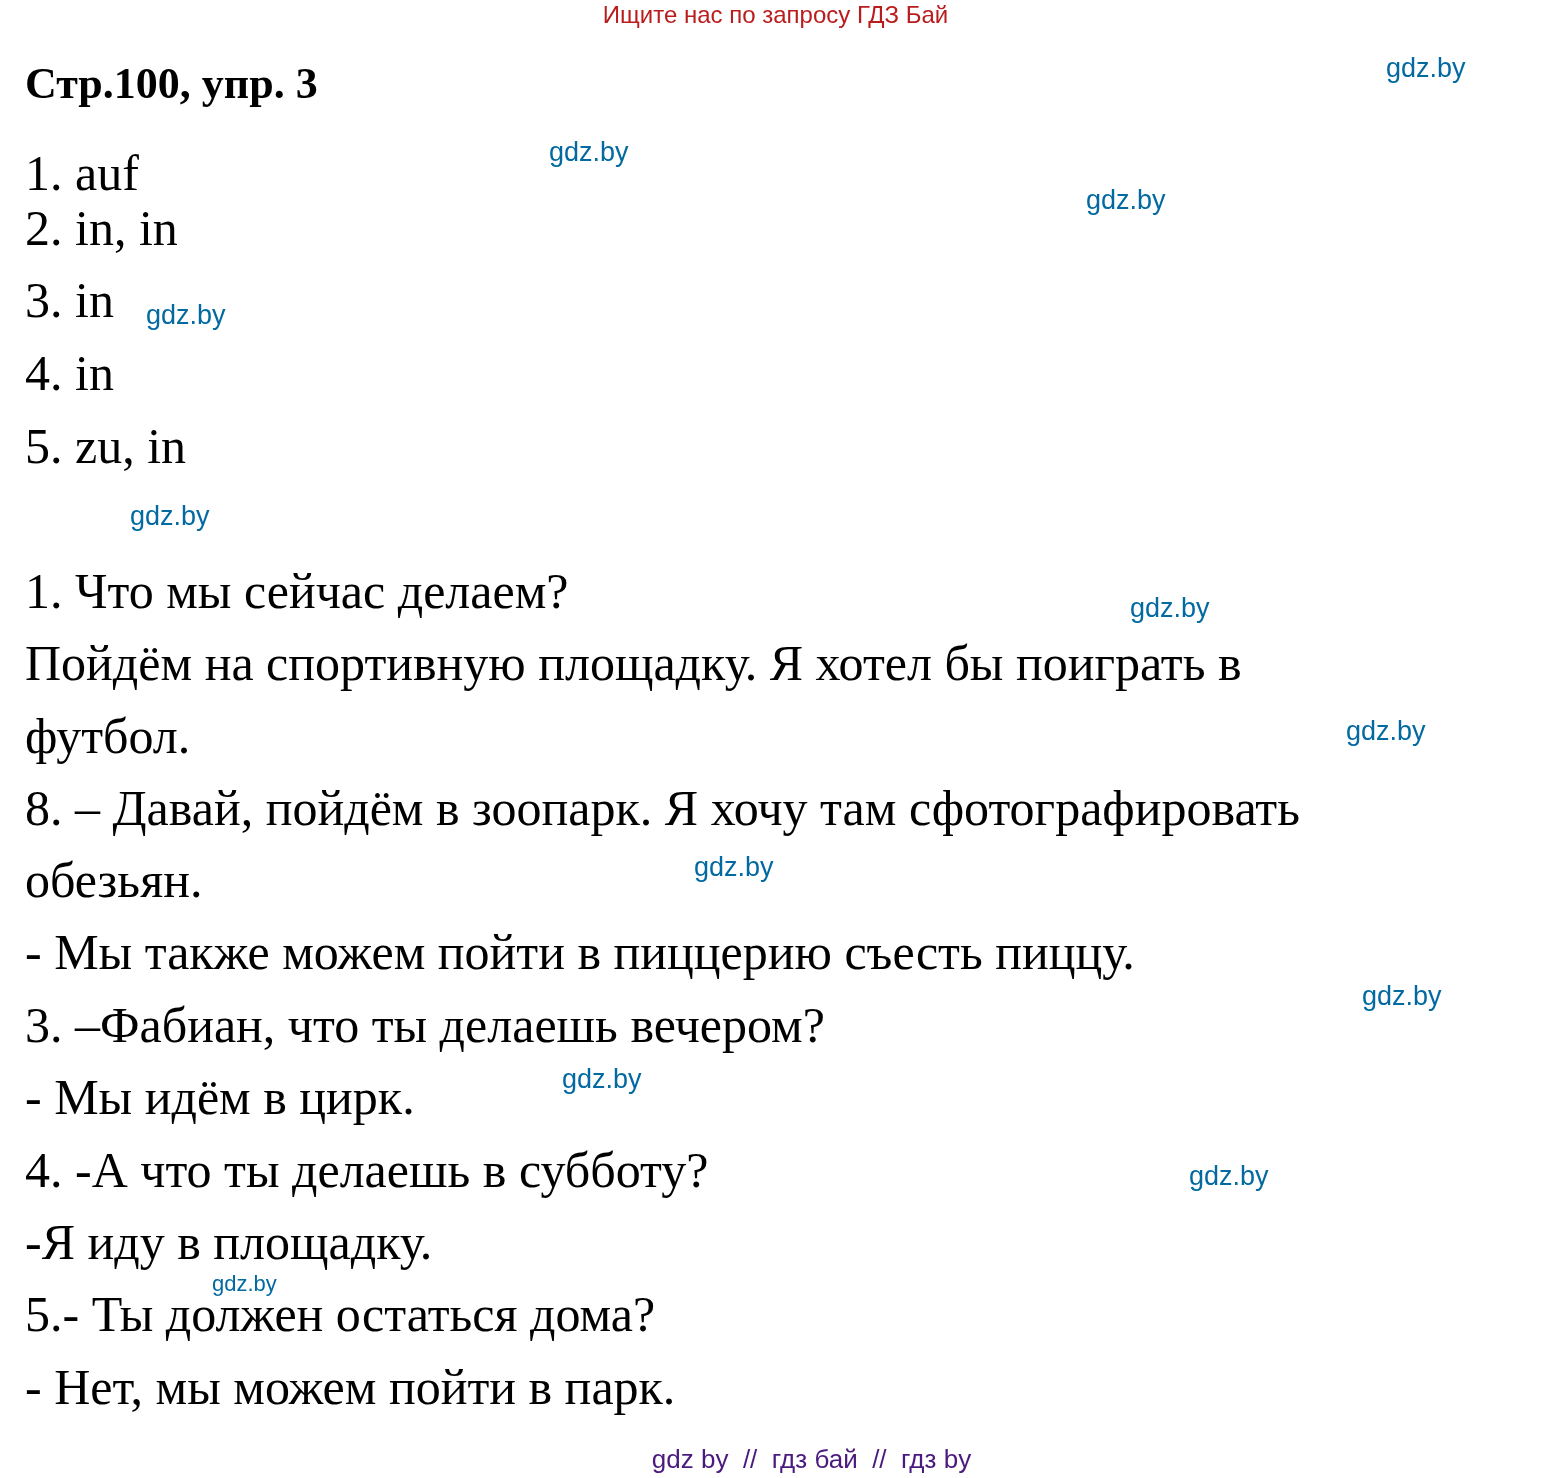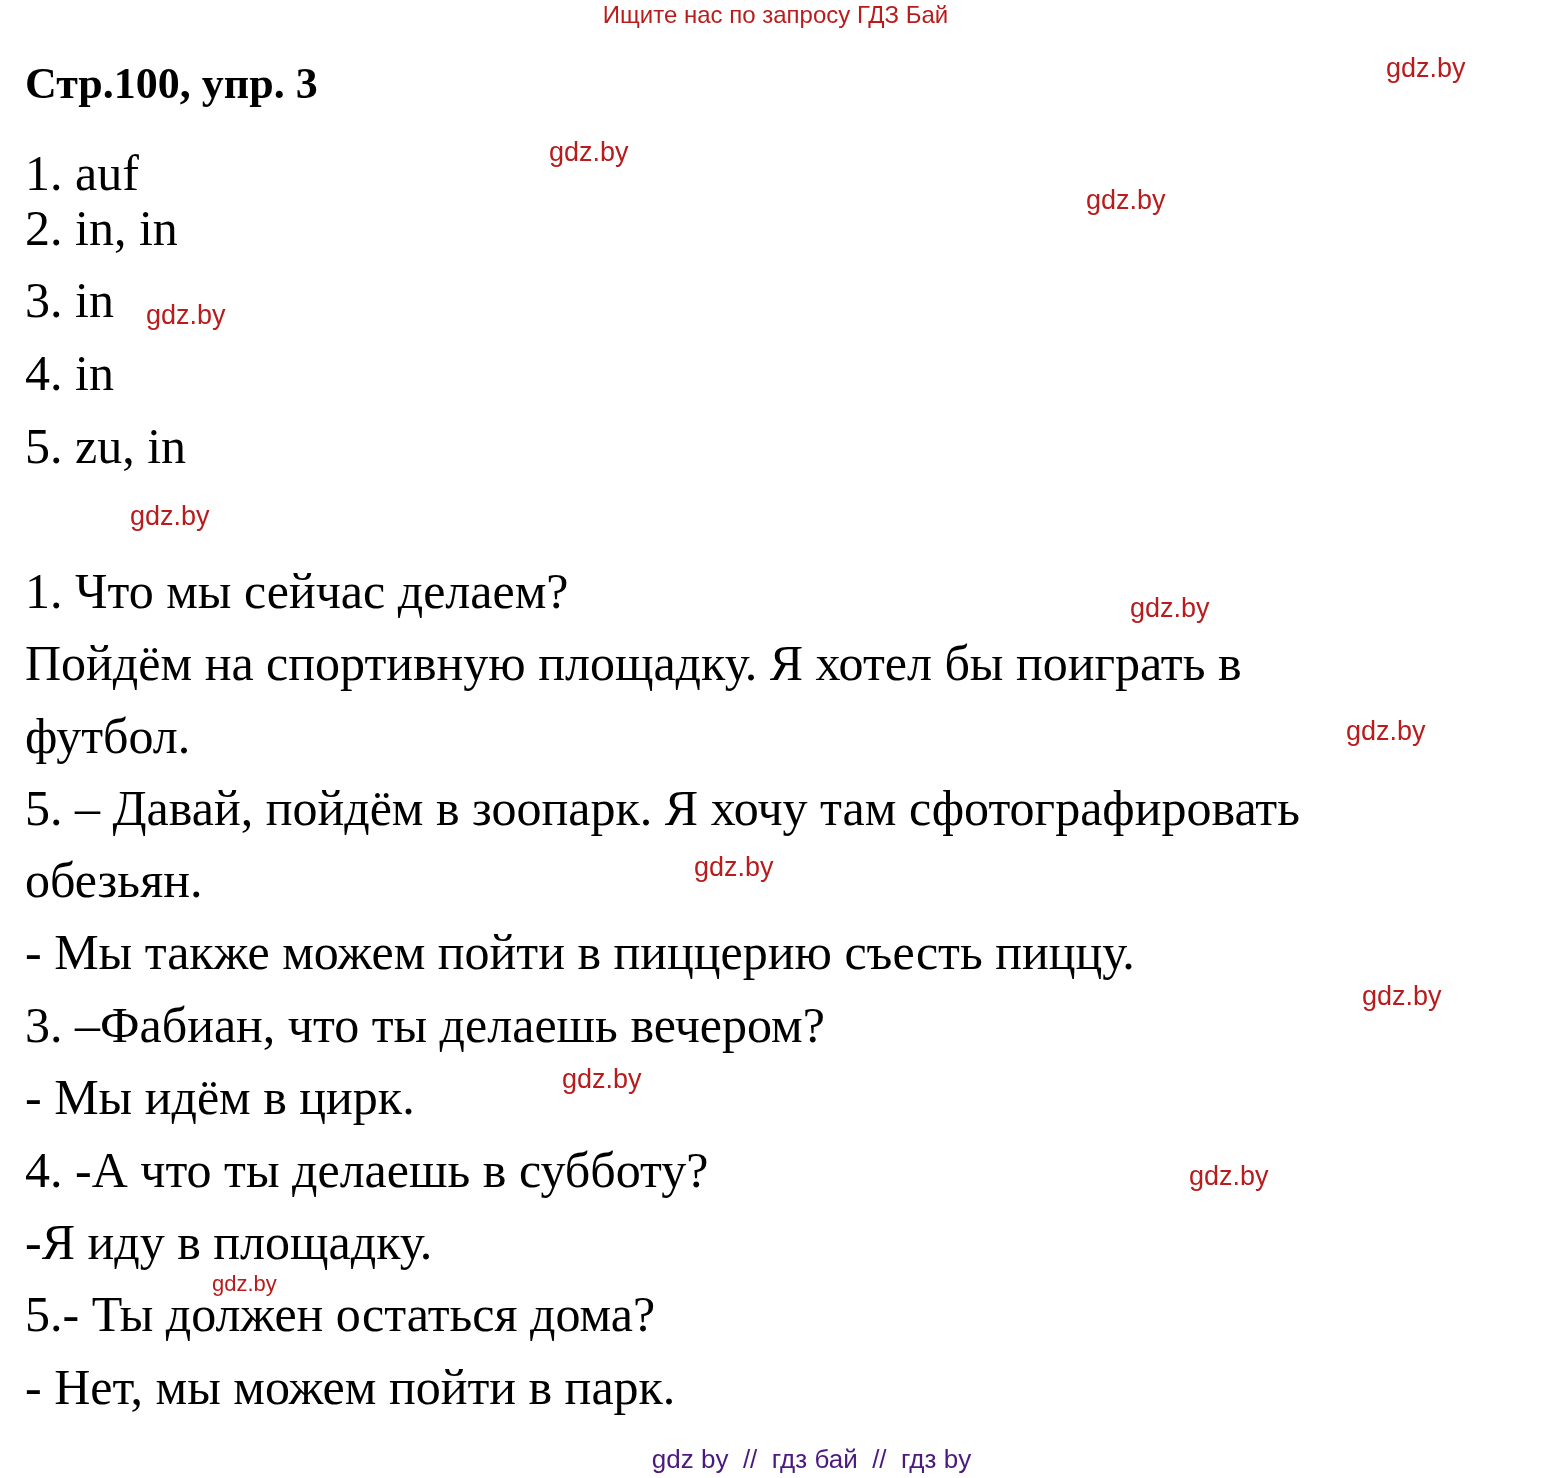--- a/index.html
+++ b/index.html
@@ -15,21 +15,21 @@
     }
     .title {
       position: absolute; left: 25px; top: 52px;
       font-size: 44px; font-weight: bold; line-height: 64px; white-space: nowrap;
     }
     .line {
       position: absolute; left: 25px; font-size: 50px; line-height: 60px; white-space: nowrap;
     }
     .wm {
       position: absolute; font-family: "Liberation Sans", sans-serif; font-size: 27px;
-      line-height: 32px; color: #b91c1c; white-space: nowrap;
+      line-height: 32px; color: #0369a1; white-space: nowrap;
     }
     .footer {
       position: absolute; top: 1443px; left: 0; width: 1551px; text-align: center;
       font-family: "Liberation Sans", sans-serif; font-size: 26px; line-height: 32px;
       color: #4a1a7e; white-space: pre; padding-left: 36px;
     }
   </style>
 </head>
 <body>
 
@@ -42,21 +42,21 @@
   <div class="line" style="top:198px">2. in, in</div>
   <div class="line" style="top:270px">3. in</div>
   <div class="line" style="top:343px">4. in</div>
   <div class="line" style="top:416px">5. zu, in</div>
 </div>
 
 <div>
   <div class="line" style="top:561px">1. Что мы сейчас делаем?</div>
   <div class="line" style="top:633px">Пойдём на спортивную площадку. Я хотел бы поиграть в</div>
   <div class="line" style="top:706px">футбол.</div>
-  <div class="line" style="top:778px">5. – Давай, пойдём в зоопарк. Я хочу там сфотографировать</div>
+  <div class="line" style="top:778px">8. – Давай, пойдём в зоопарк. Я хочу там сфотографировать</div>
   <div class="line" style="top:850px">обезьян.</div>
   <div class="line" style="top:922px">- Мы также можем пойти в пиццерию съесть пиццу.</div>
   <div class="line" style="top:995px">3. –Фабиан, что ты делаешь вечером?</div>
   <div class="line" style="top:1067px">- Мы идём в цирк.</div>
   <div class="line" style="top:1140px">4. -А что ты делаешь в субботу?</div>
   <div class="line" style="top:1212px">-Я иду в площадку.</div>
   <div class="line" style="top:1284px">5.- Ты должен остаться дома?</div>
   <div class="line" style="top:1357px">- Нет, мы можем пойти в парк.</div>
 </div>
 

